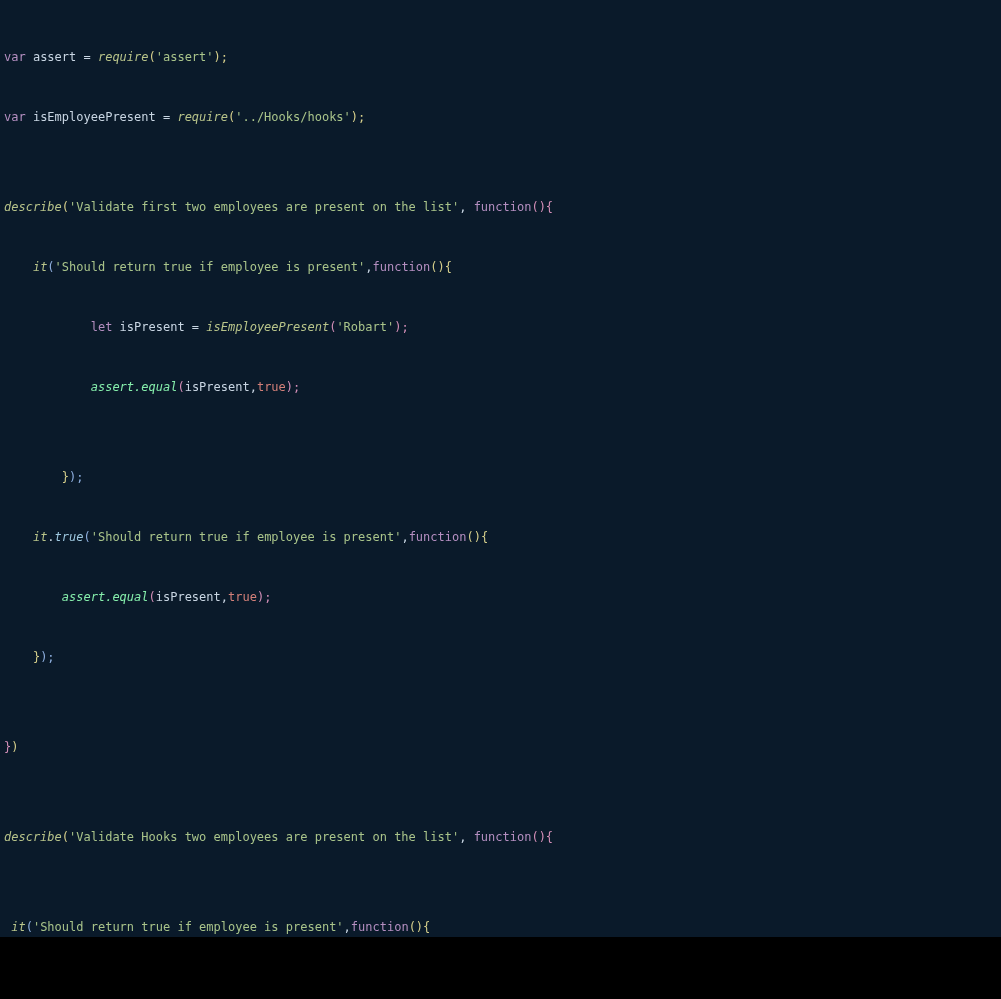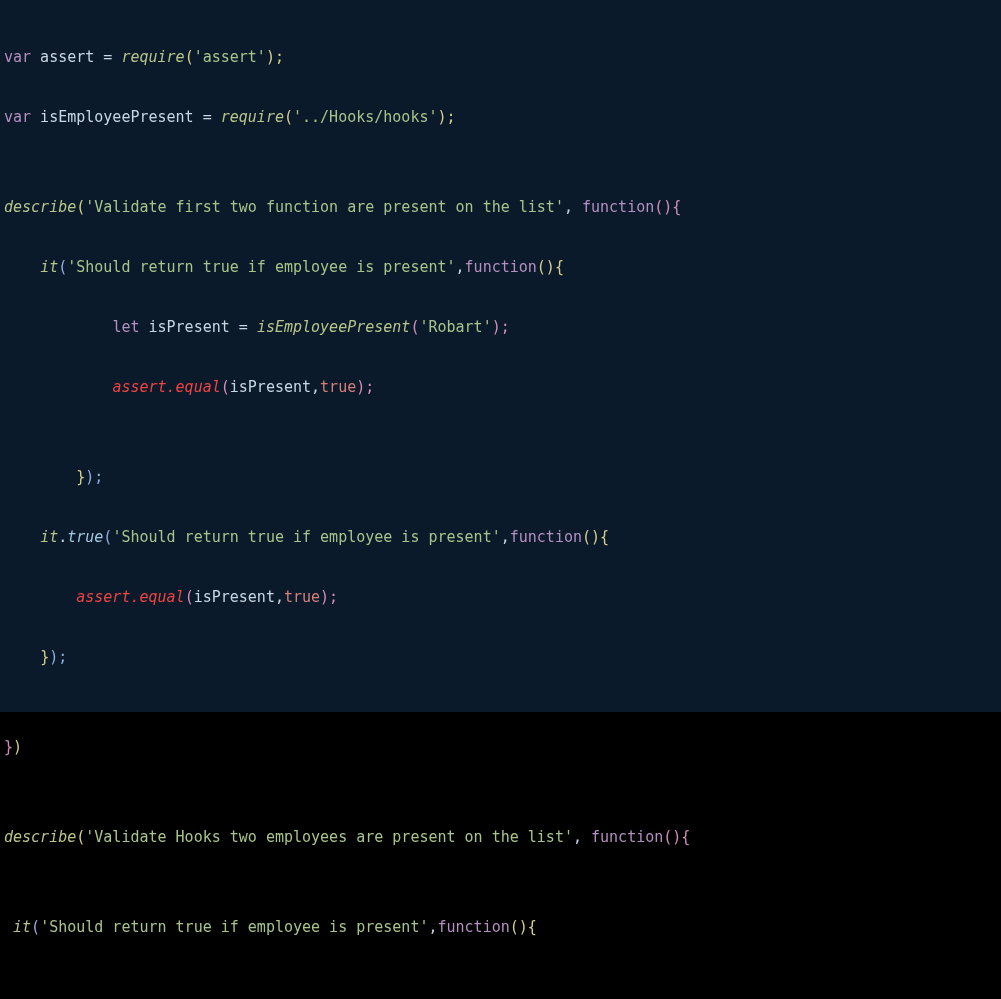--- a/index.html
+++ b/index.html
@@ -4,50 +4,50 @@
 <style>
   * { margin: 0; padding: 0; box-sizing: border-box; }
   html, body {
     width: 1001px;
     height: 999px;
     background: #000;
     overflow: hidden;
   }
   .editor {
     width: 1001px;
-    height: 712px;
+    height: 937px;
     background: #0a1a2a;
     font-family: "SF Mono", "Consolas", "DejaVu Sans Mono", monospace;
-    font-size: 15px;
+    font-size: 12px;
     line-height: 30px;
     color: #c9d6e3;
     padding: 12px 0 0 4px;
     white-space: pre;
   }
   .tok-kw     { color: #b58fc1; }                     
   .tok-ident  { color: #c9d6e3; }                     
   .tok-fncall { color: #b8c48a; font-style: italic; }                     
   .tok-str    { color: #a9c48a; }                     
   .tok-bool   { color: #d48079; }                     
   .tok-skip   { color: #9fc9e0; font-style: italic; } 
   .tok-punct  { color: #c9d6e3; }                     
-  .tok-assert { color: #ef4444; font-style: italic; }
+  .tok-assert { color: #86efac; font-style: italic; }
   .tok-yellow { color: #d7d08c; }                     
   .tok-pink   { color: #d48fb8; }                     
   .tok-blue   { color: #8fb0e0; }                     
   .line { display: block; }
 </style>
 </head>
 <body>
 
 <div class="editor">
 <span class="line"><span class="tok-kw">var</span><span class="tok-ident"> assert = </span><span class="tok-fncall">require</span><span class="tok-yellow">(</span><span class="tok-str">'assert'</span><span class="tok-yellow">);</span></span>
 <span class="line"><span class="tok-kw">var</span><span class="tok-ident"> isEmployeePresent = </span><span class="tok-fncall">require</span><span class="tok-yellow">(</span><span class="tok-str">'../Hooks/hooks'</span><span class="tok-yellow">);</span></span>
 <span class="line"></span>
-<span class="line"><span class="tok-fncall">describe</span><span class="tok-yellow">(</span><span class="tok-str">'Validate first two function are present on the list'</span><span class="tok-punct">, </span><span class="tok-kw">function</span><span class="tok-pink">(){</span></span>
+<span class="line"><span class="tok-fncall">describe</span><span class="tok-yellow">(</span><span class="tok-str">'Validate first two employees are present on the list'</span><span class="tok-punct">, </span><span class="tok-kw">function</span><span class="tok-pink">(){</span></span>
 <span class="line"><span>    </span><span class="tok-fncall">it</span><span class="tok-blue">(</span><span class="tok-str">'Should return true if employee is present'</span><span class="tok-punct">,</span><span class="tok-kw">function</span><span class="tok-yellow">(){</span></span>
 <span class="line"><span>            </span><span class="tok-kw">let</span><span class="tok-ident"> isPresent = </span><span class="tok-fncall">isEmployeePresent</span><span class="tok-pink">(</span><span class="tok-str">'Robart'</span><span class="tok-pink">);</span></span>
 <span class="line"><span>            </span><span class="tok-assert">assert</span><span class="tok-assert">.</span><span class="tok-assert">equal</span><span class="tok-pink">(</span><span class="tok-ident">isPresent</span><span class="tok-punct">,</span><span class="tok-bool">true</span><span class="tok-pink">);</span></span>
 <span class="line"></span>
 <span class="line"><span>        </span><span class="tok-yellow">}</span><span class="tok-blue">);</span></span>
 <span class="line"><span>    </span><span class="tok-fncall">it</span><span class="tok-punct">.</span><span class="tok-skip">true</span><span class="tok-blue">(</span><span class="tok-str">'Should return true if employee is present'</span><span class="tok-punct">,</span><span class="tok-kw">function</span><span class="tok-yellow">(){</span></span>
 <span class="line"><span>        </span><span class="tok-assert">assert</span><span class="tok-assert">.</span><span class="tok-assert">equal</span><span class="tok-pink">(</span><span class="tok-ident">isPresent</span><span class="tok-punct">,</span><span class="tok-bool">true</span><span class="tok-pink">);</span></span>
 <span class="line"><span>    </span><span class="tok-yellow">}</span><span class="tok-blue">);</span></span>
 <span class="line"></span>
 <span class="line"><span class="tok-pink">}</span><span class="tok-yellow">)</span></span>

